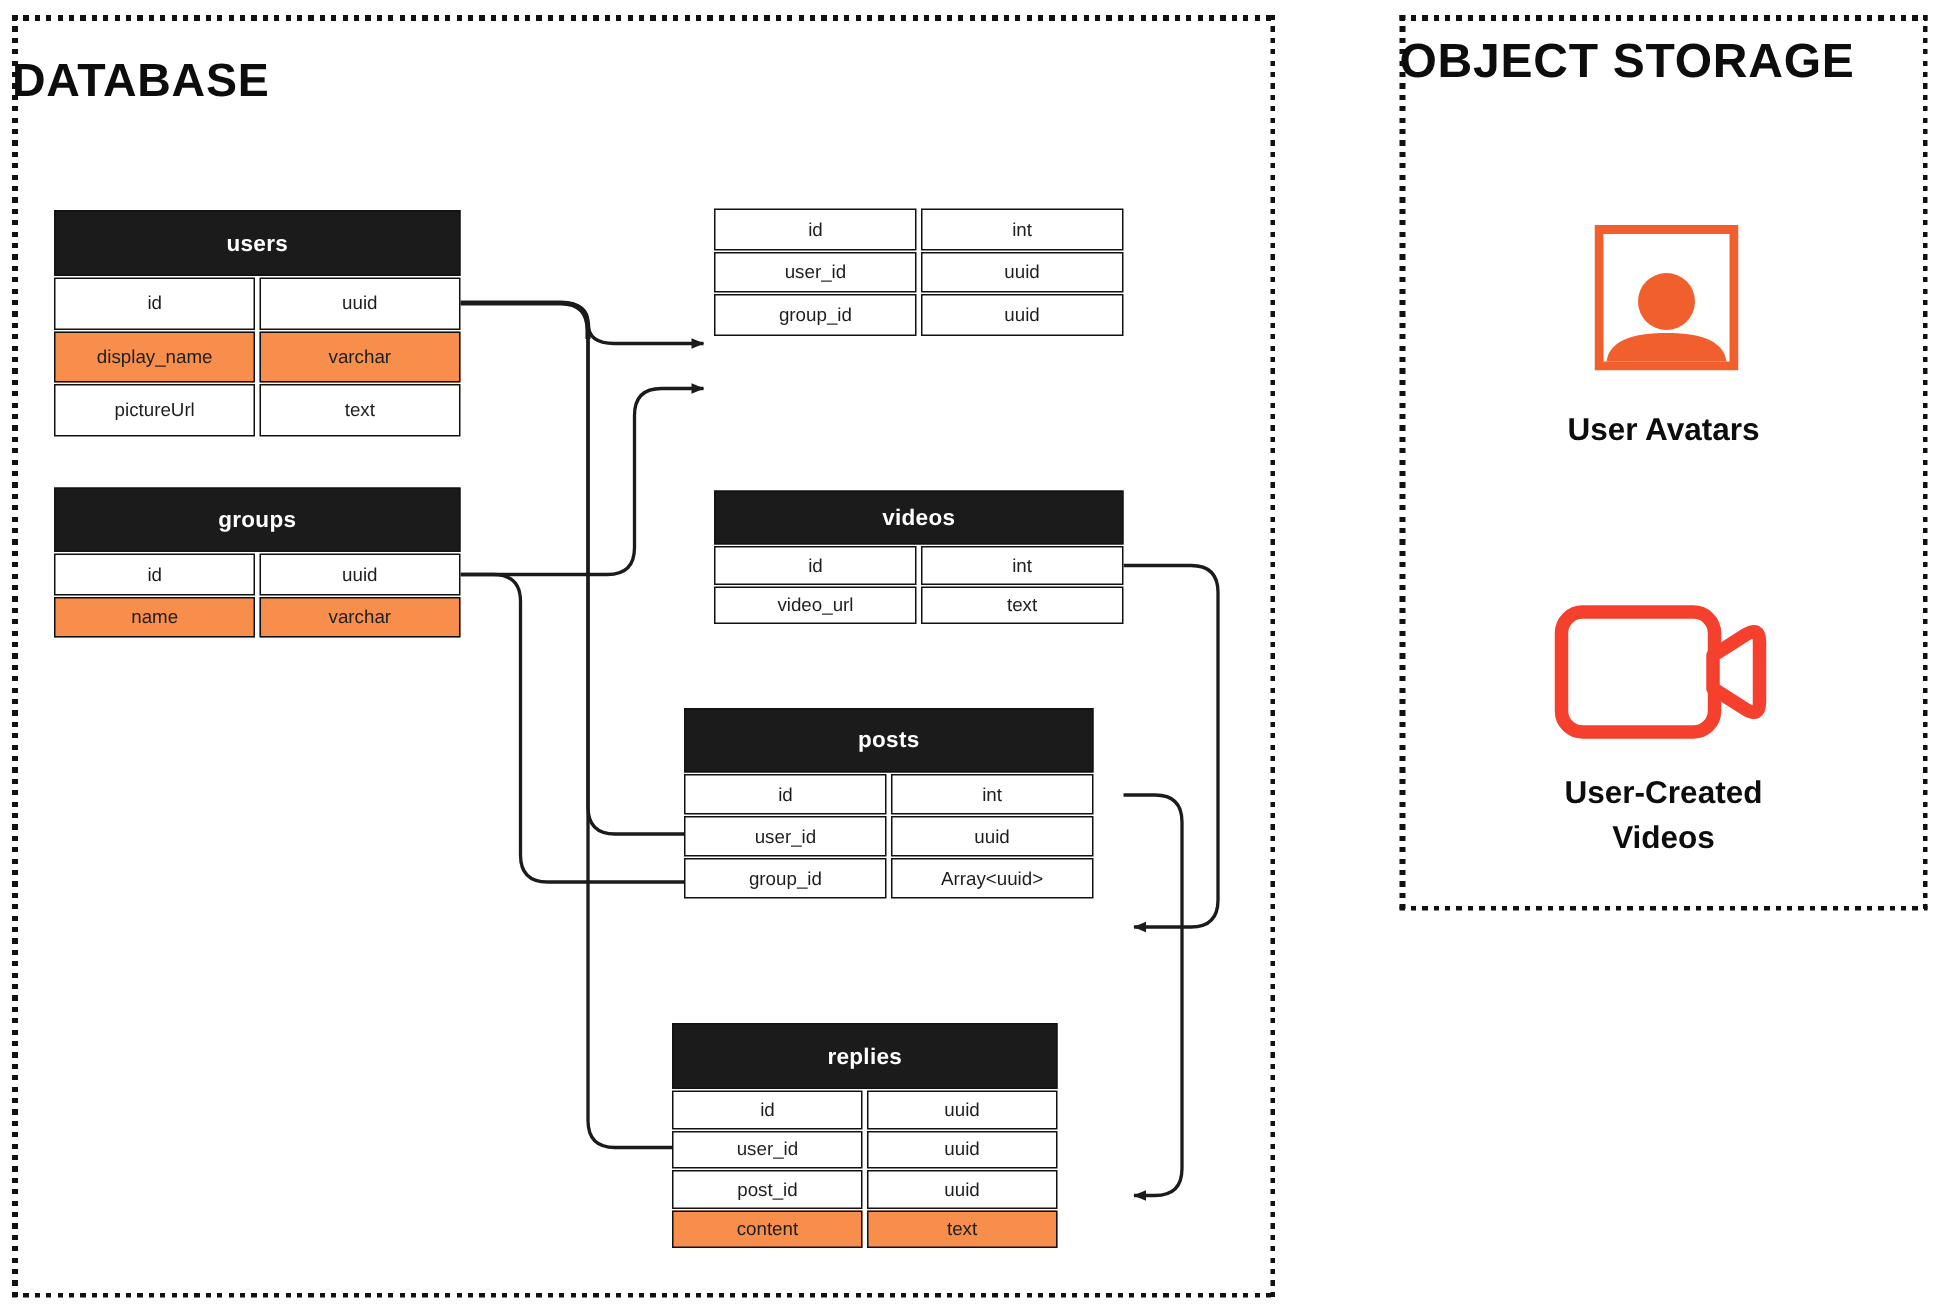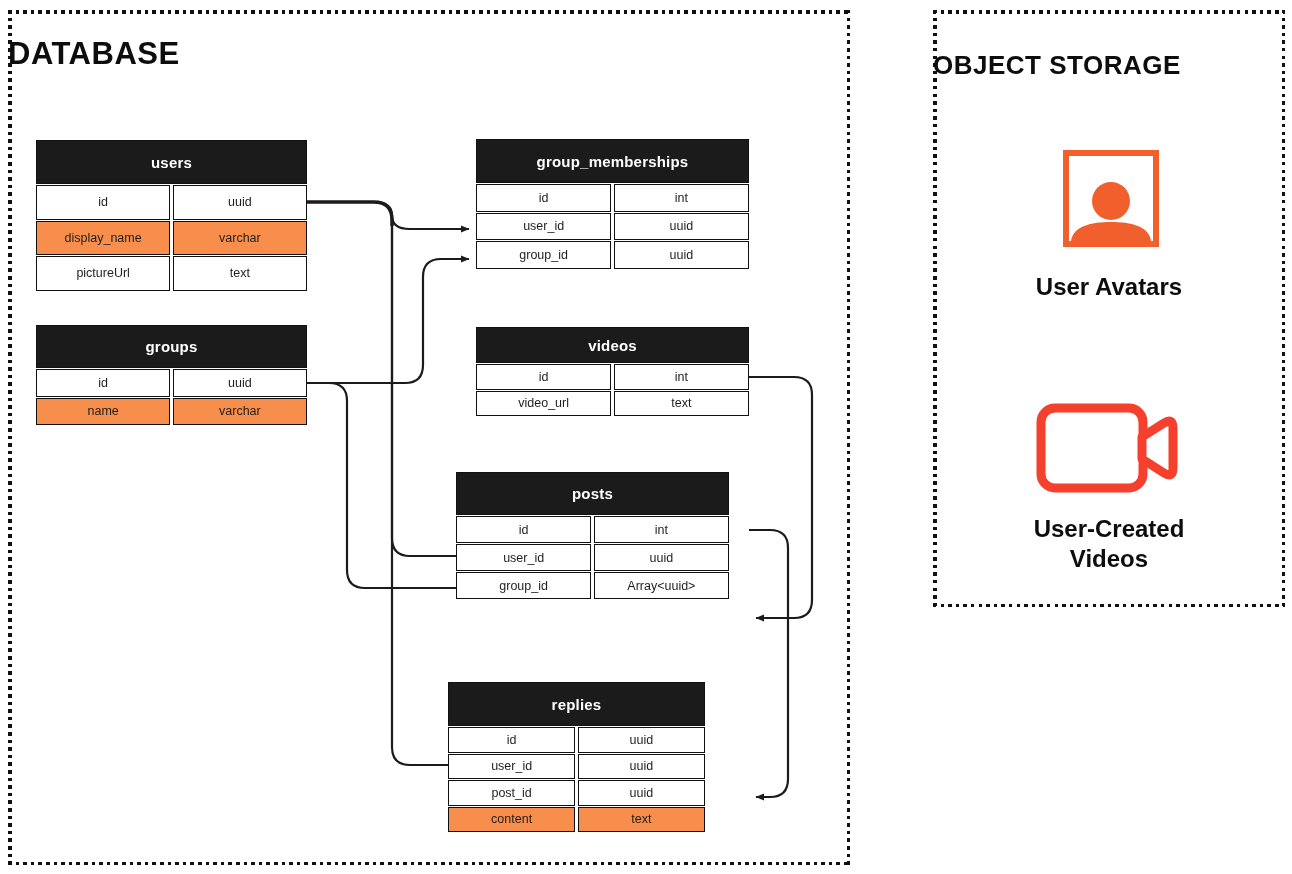--- a/index.html
+++ b/index.html
@@ -23,21 +23,21 @@
   .edge.e-top{left:0;right:0;top:0;height:3.5px;
     background-image:repeating-linear-gradient(90deg,var(--border) 0 3.5px,transparent 3.5px 7.6px)}
   .edge.e-bottom{left:0;right:0;bottom:0;height:3.5px;
     background-image:repeating-linear-gradient(90deg,var(--border) 0 3.5px,transparent 3.5px 7.6px)}
   .edge.e-left{top:0;bottom:0;left:0;width:3.5px;
     background-image:repeating-linear-gradient(180deg,var(--border) 0 3.5px,transparent 3.5px 7.6px)}
   .edge.e-right{top:0;bottom:0;right:0;width:3.5px;
     background-image:repeating-linear-gradient(180deg,var(--border) 0 3.5px,transparent 3.5px 7.6px)}
   .panel-title{position:absolute;left:0;right:0;font-weight:800;color:#0d0d0d;letter-spacing:.5px}
   .db-title{top:26px;font-size:31px}
-  .os-title{top:40px;font-size:26px}
+  .os-title{top:12px;font-size:32px}
 
   
   .tbl{position:absolute;display:flex;flex-direction:column;gap:1px}
   .thead{height:var(--hh);background:var(--header-bg);border:1.5px solid var(--border);
     color:#fff;display:flex;align-items:center;justify-content:center;
     font-weight:700;font-size:15px;letter-spacing:.2px}
   .trow{display:grid;grid-template-columns:1fr 1fr;gap:2.5px;height:var(--rh);flex:none}
   .cell{border:1.5px solid var(--border);background:var(--row-bg);display:flex;
     align-items:center;justify-content:center;font-size:12.5px;color:var(--text)}
   .cell.hl{background:var(--row-highlight)}
@@ -45,21 +45,21 @@
   
   svg.connectors{position:absolute;left:0;top:0;pointer-events:none}
   svg.connectors path.wire{fill:none;stroke:var(--connector);stroke-width:2.2px}
   svg.connectors path.wire-bold{fill:none;stroke:var(--connector);stroke-width:3.4px}
   svg.connectors marker path{fill:var(--connector)}
 
   
   .os-item-icon{position:absolute}
   .avatar-icon{color:var(--avatar-icon)}
   .video-icon{color:var(--video-icon)}
-  .os-label{position:absolute;text-align:center;font-weight:700;font-size:24px;color:#0d0d0d;line-height:30px}
+  .os-label{position:absolute;text-align:center;font-weight:700;font-size:21px;color:#0d0d0d;line-height:30px}
 </style>
 </head>
 <body>
 
 <div class="canvas">
 
   <svg class="connectors" width="1292" height="874" viewBox="0 0 1292 874">
     <defs>
       <marker id="arr" markerWidth="10" markerHeight="9" refX="8.5" refY="4" orient="auto" markerUnits="userSpaceOnUse">
         <path d="M0.5,0.5 L9,4 L0.5,7.5 Z"></path>
@@ -105,21 +105,20 @@
       <div class="cell">id</div>
       <div class="cell">uuid</div>
     </div>
     <div class="trow">
       <div class="cell hl">name</div>
       <div class="cell hl">varchar</div>
     </div>
   </div>
 
   <div class="tbl" style="left:476px;top:139px;width:273px;--hh:44px;--rh:27.5px">
-    <div class="thead">group_memberships</div>
     <div class="trow">
       <div class="cell">id</div>
       <div class="cell">int</div>
     </div>
     <div class="trow">
       <div class="cell">user_id</div>
       <div class="cell">uuid</div>
     </div>
     <div class="trow">
       <div class="cell">group_id</div>

